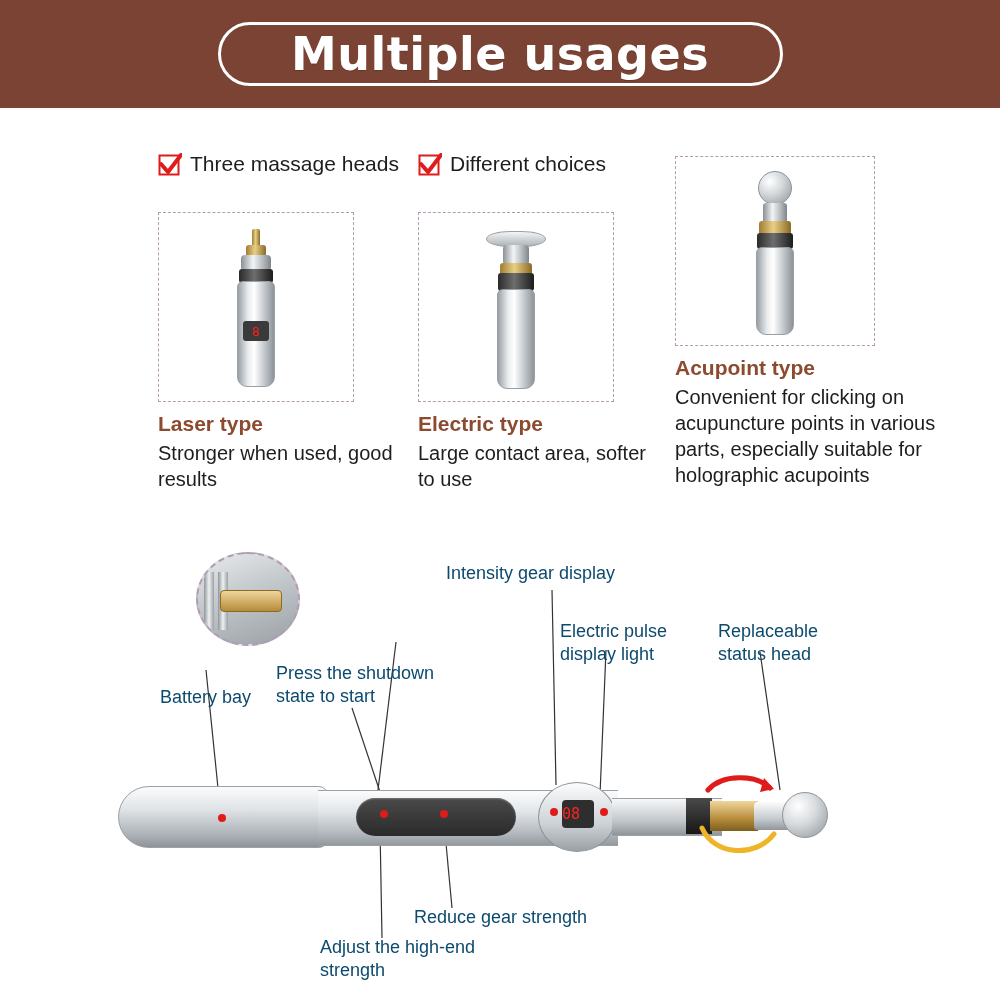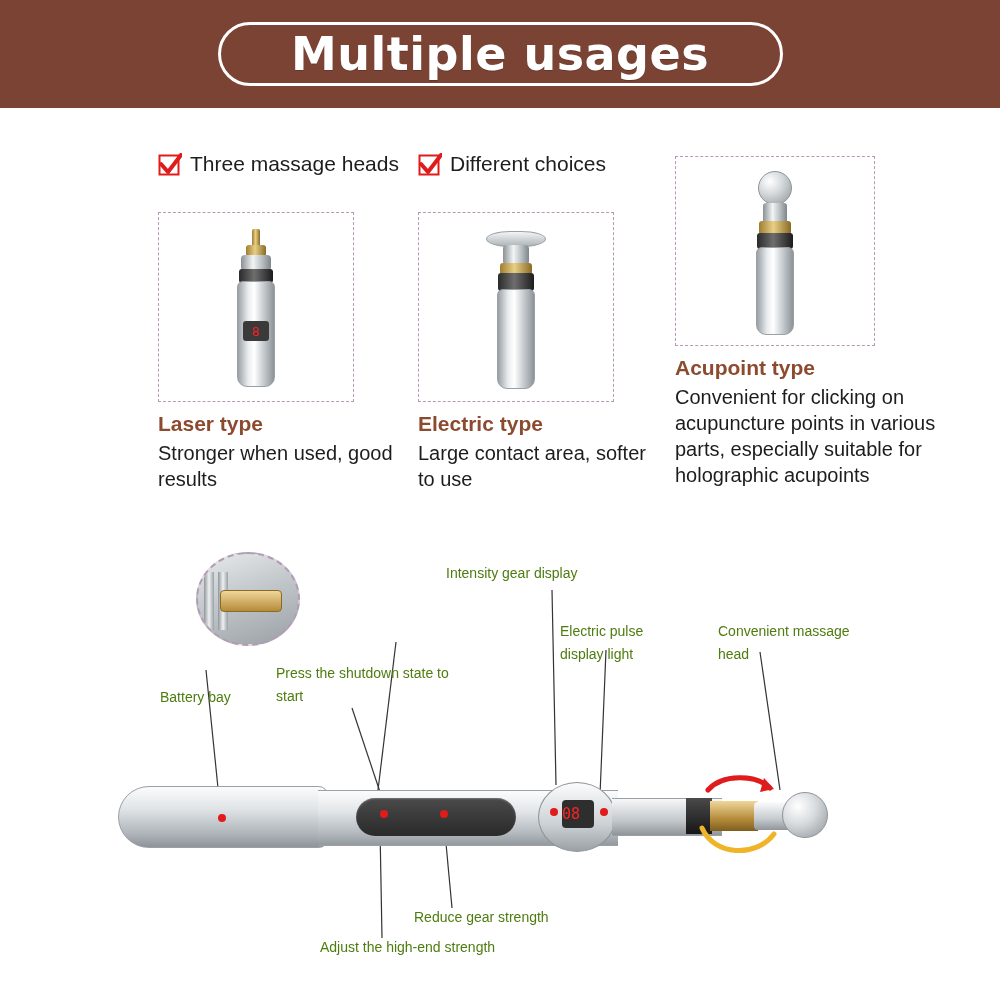--- a/index.html
+++ b/index.html
@@ -187,22 +187,22 @@
   
   .diagram {
     position: absolute;
     left: 0;
     top: 540px;
     width: 1000px;
     height: 460px;
   }
   .callout {
     position: absolute;
-    font-size: 14px;
-    color: #4d7c0f;
+    font-size: 18px;
+    color: #0c4a6e;
     line-height: 23px;
   }
 
   
   .battery-inset {
     position: absolute;
     left: 196px;
     top: 12px;
     width: 104px;
     height: 94px;
@@ -429,21 +429,21 @@
 
     <line x1="452" y1="368" x2="444" y2="282" stroke="#333" stroke-width="1.2"></line>
 
     <line x1="382" y1="398" x2="380" y2="288" stroke="#333" stroke-width="1.2"></line>
   </svg>
 
   <div class="callout" style="left:160px; top:98px;margin-top:48px;">Battery bay</div>
   <div class="callout" style="left:276px; top:122px; width:180px;">Press the shutdown state to start</div>
   <div class="callout" style="left:446px; top:22px; width:200px;">Intensity gear display</div>
   <div class="callout" style="left:560px; top:80px; width:130px;">Electric pulse display light</div>
-  <div class="callout" style="left:718px; top:80px; width:135px;">Convenient massage head</div>
+  <div class="callout" style="left:718px; top:80px; width:135px;">Replaceable status head</div>
   <div class="callout" style="left:414px; top:366px; width:200px;">Reduce gear strength</div>
   <div class="callout" style="left:320px; top:396px; width:180px;">Adjust the high-end strength</div>
 
   <div class="pen">
     <div class="pen-grip"></div>
     <div class="red-btn" style="left:100px; top:46px;"></div>
     <div class="pen-mid"></div>
     <div class="pen-panel"></div>
     <div class="red-btn" style="left:262px; top:42px;"></div>
     <div class="red-btn" style="left:322px; top:42px;"></div>

